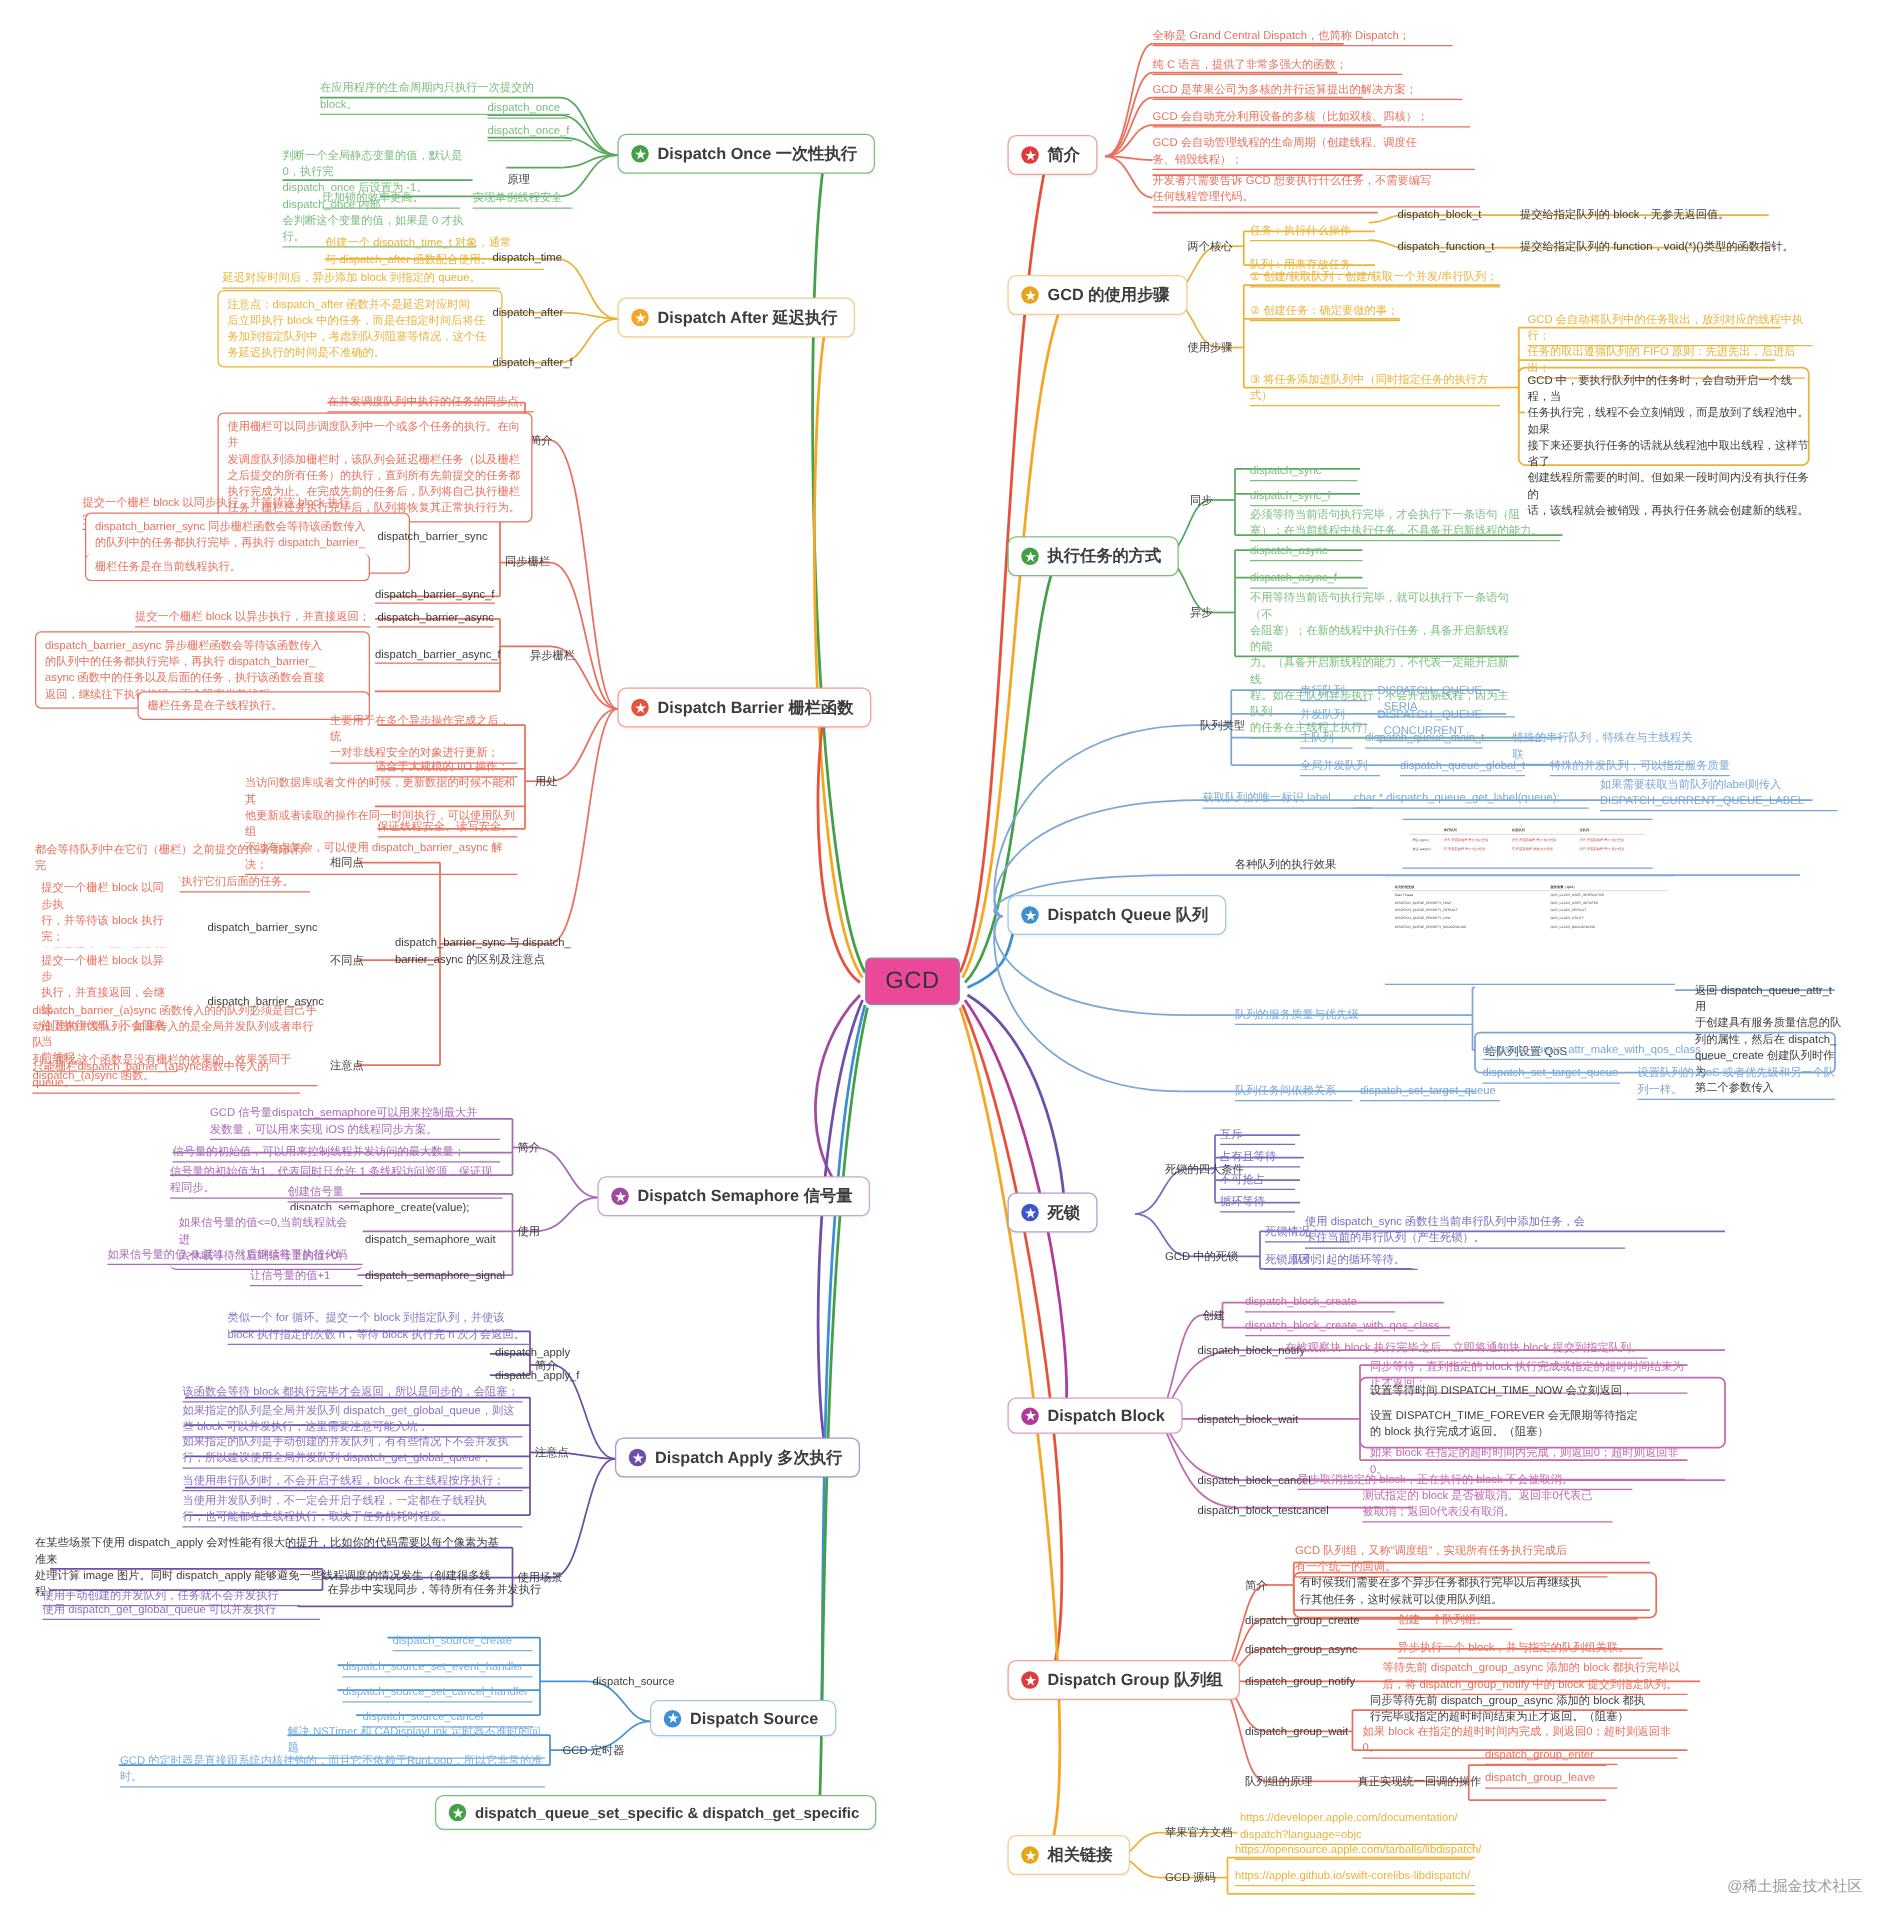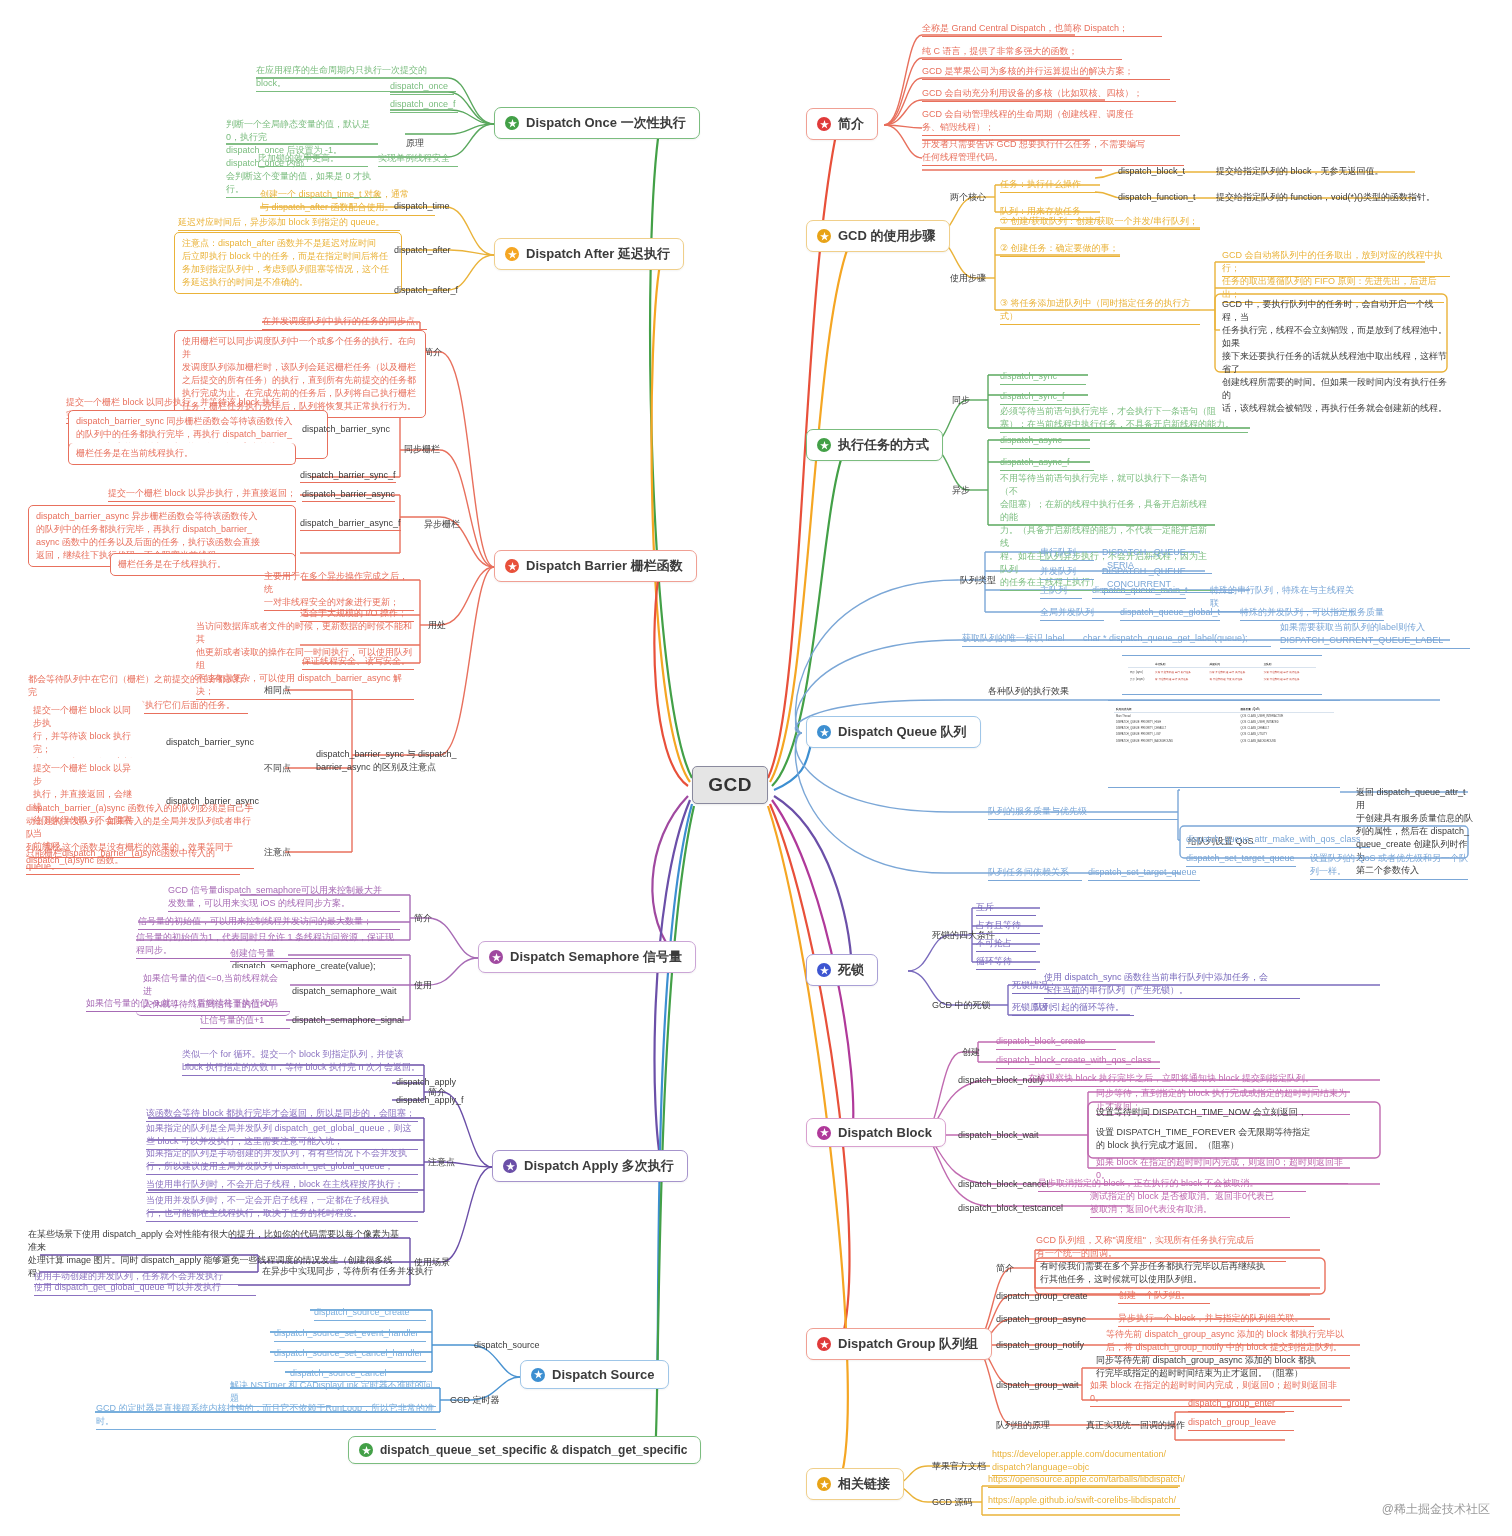--- a/index.html
+++ b/index.html
@@ -9,25 +9,24 @@
     background:#ffffff;
     font-family:"Liberation Sans","DejaVu Sans",sans-serif;
     font-size:9px; color:#3b3b3b; overflow:hidden;
   }
   #canvas { position:absolute; inset:0; }
   svg.links { position:absolute; left:0; top:0; width:1512px; height:1536px; pointer-events:none; }
 
   
   .root {
     position:absolute; left:692px; top:766px; width:76px; height:38px;
-    border:1.5px solid #8a8a9e; border-radius:5px; background:#e5e5e5;
+    border:1.5px solid #8a8a9e; border-radius:5px; background:#ec4899;
     display:flex; align-items:center; justify-content:center;
     font-size:19px; color:#333; letter-spacing:.5px;
     box-shadow:0 1px 2px rgba(0,0,0,.08);
-    font-weight:bold;
   }
 
   
   .topic {
     position:absolute; border:1.6px solid #ccc; border-radius:7px; background:#fff;
     display:flex; align-items:center; gap:7px;
     padding:6px 13px 6px 10px; font-size:13px; font-weight:bold; white-space:nowrap;
     box-shadow:0 1px 2px rgba(0,0,0,.05);
   }
   .topic .badge {

